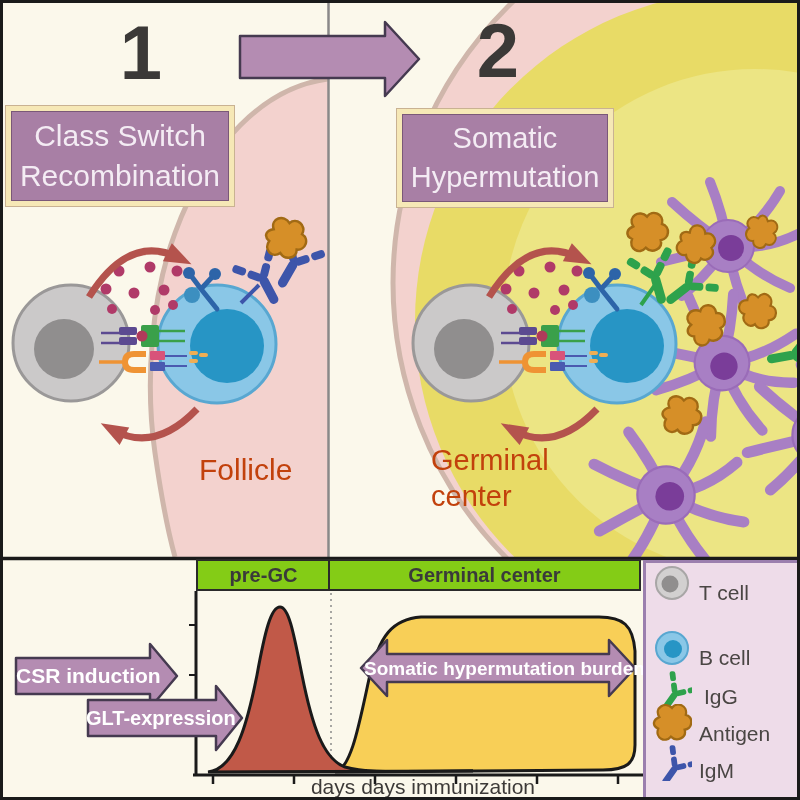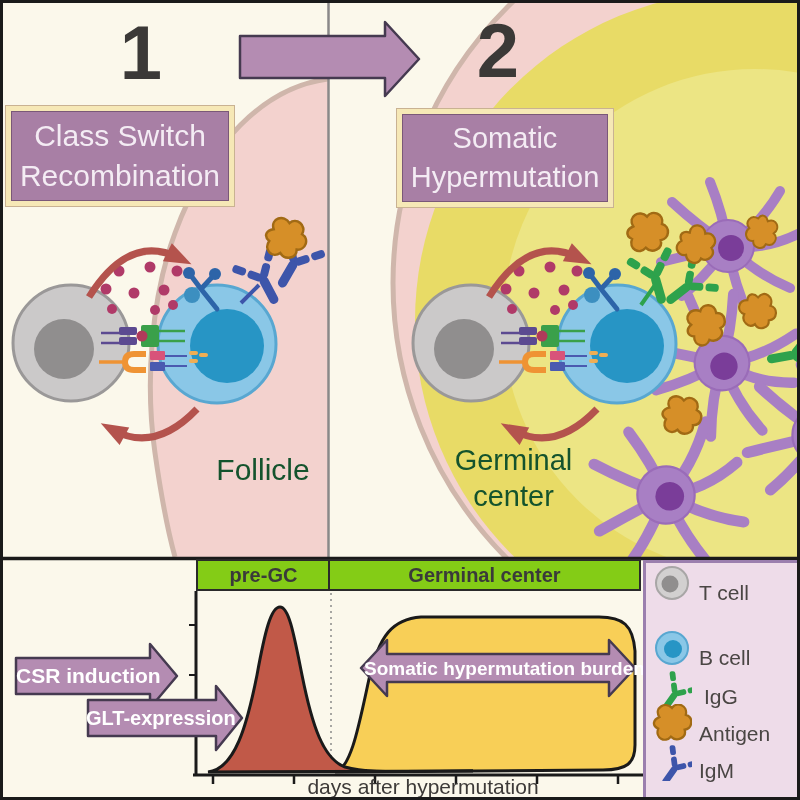--- a/index.html
+++ b/index.html
@@ -3,21 +3,21 @@
 <meta charset="utf-8">
 <style>
   html,body{margin:0;padding:0;background:#e8e8e8;font-family:"Liberation Sans",sans-serif;}
   #stage{position:relative;width:800px;height:800px;box-sizing:border-box;border:3px solid #1a1a1a;background:#fbf8eb;overflow:hidden;}
   #art{position:absolute;left:0;top:0;}
   .ovl{position:absolute;color:#3d3a38;}
   .num{width:70px;text-align:center;font-size:76px;font-weight:bold;color:#3b3937;line-height:1;}
   .labelbox{box-sizing:border-box;background:#a87fa5;border:5px solid #f6e8b6;outline:1px solid #c9b292;
             box-shadow:inset 0 0 0 1px #7a5878;display:flex;align-items:center;justify-content:center;
             color:#f4ecf4;text-align:center;white-space:pre-line;}
-  .regionlabel{text-align:center;white-space:pre-line;color:#14532d;}
+  .regionlabel{text-align:left;white-space:pre-line;color:#c2410c;}
   .hdr{box-sizing:border-box;background:#84cc16;border:2.5px solid #2a2a2a;display:flex;align-items:center;justify-content:center;
        font-weight:bold;font-size:20px;color:#3a3a3a;}
   .arrtext{color:#ffffff;font-weight:bold;text-align:center;white-space:nowrap;}
   #legendbox{box-sizing:border-box;background:#eedce9;border:3px solid #9b7fae;padding:3px 2px 2px 6px;
              display:flex;flex-direction:column;}
   .lrow{display:flex;align-items:flex-end;gap:7px;}
   .lrow svg{flex:0 0 auto;}
   .llabel{font-size:21px;color:#4a4644;white-space:pre-line;line-height:21px;}
 </style>
 </head>
@@ -200,21 +200,21 @@
 <div class="ovl regionlabel" style="left:428px;top:439px;width:165px;font-size:29px;line-height:36px;">Germinal
 center</div>
 
 <div class="ovl hdr" style="left:193px;top:556px;width:135px;height:32px;">pre-GC</div>
 <div class="ovl hdr" style="left:325px;top:556px;width:313px;height:32px;">Germinal center</div>
 
 <div class="ovl arrtext" style="left:13px;top:661px;width:140px;font-size:21px;">CSR induction</div>
 <div class="ovl arrtext" style="left:83px;top:704px;width:134px;font-size:20px;">GLT-expression</div>
 <div class="ovl arrtext" style="left:361px;top:655px;width:268px;font-size:19px;">Somatic hypermutation burden</div>
 
-<div class="ovl" style="left:270px;top:772px;width:300px;font-size:21px;text-align:center;">days after hypermutation</div>
+<div class="ovl" style="left:270px;top:772px;width:300px;font-size:21px;text-align:center;">days days immunization</div>
 
 <div id="legendbox" class="ovl" style="left:640px;top:557px;width:157px;height:240px;">
   <div class="lrow" style="height:37px;">
     <svg width="40" height="40" viewBox="-20 -20 40 40">
       <circle r="16" fill="#d2d0d0" stroke="#a8a6a6" stroke-width="2"></circle>
           <circle cx="-2" cy="1" r="8.5" fill="#908e8e"></circle>
     </svg>
     <span class="llabel">T cell</span>
   </div>
   <div class="lrow" style="height:36px;margin-top:29px;">

